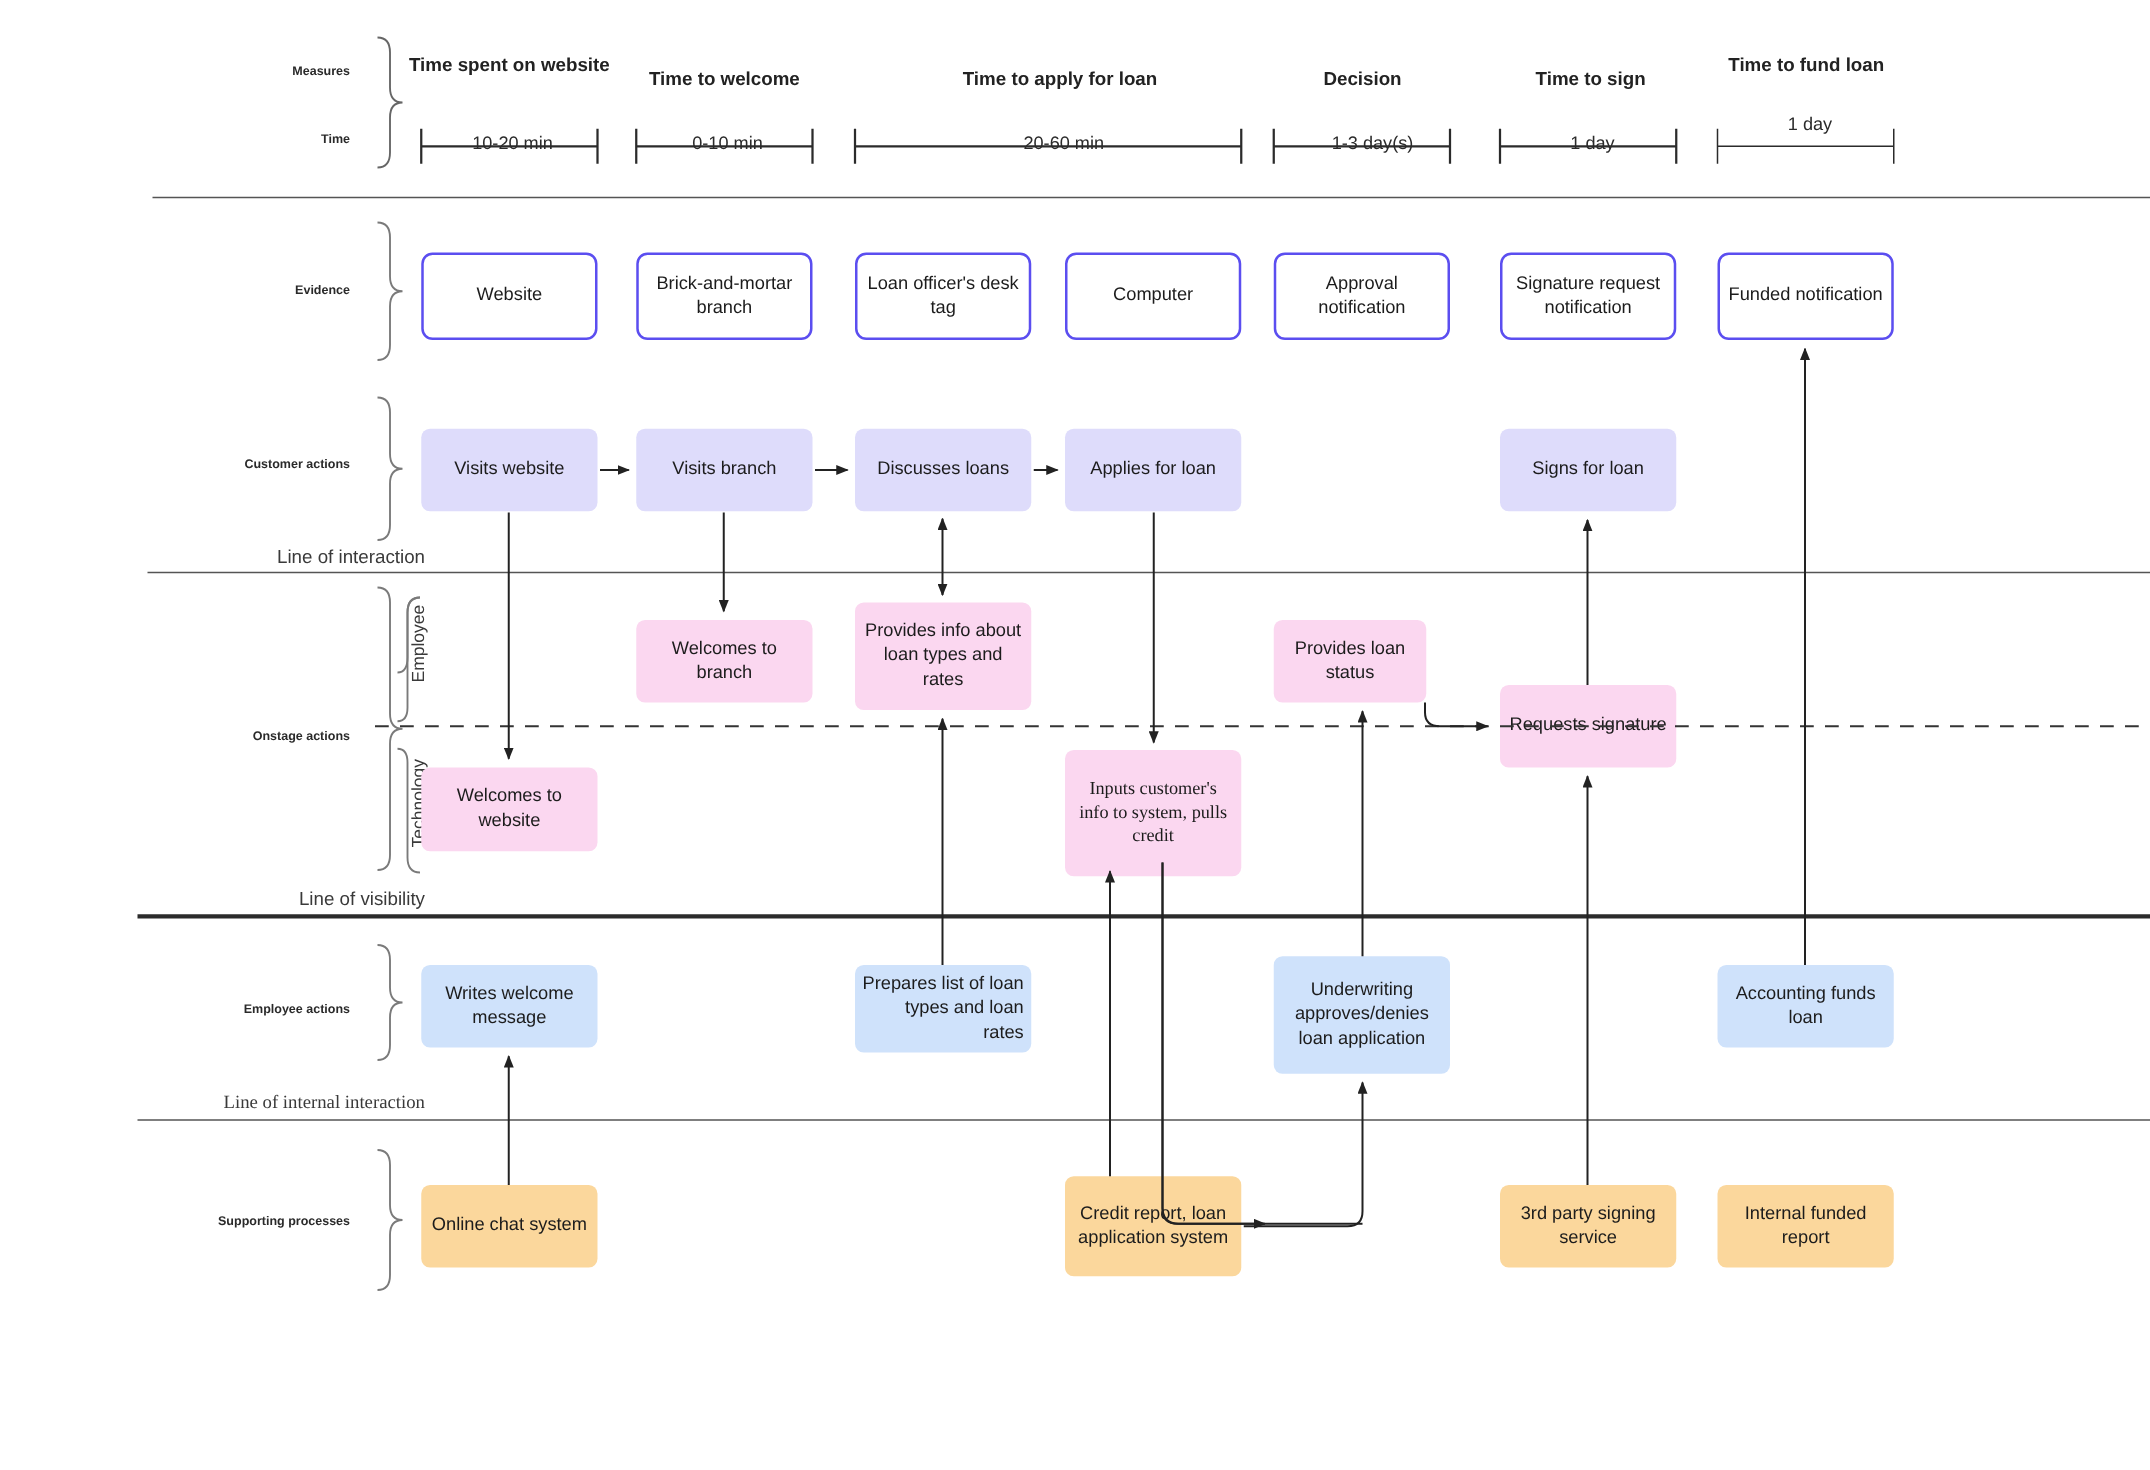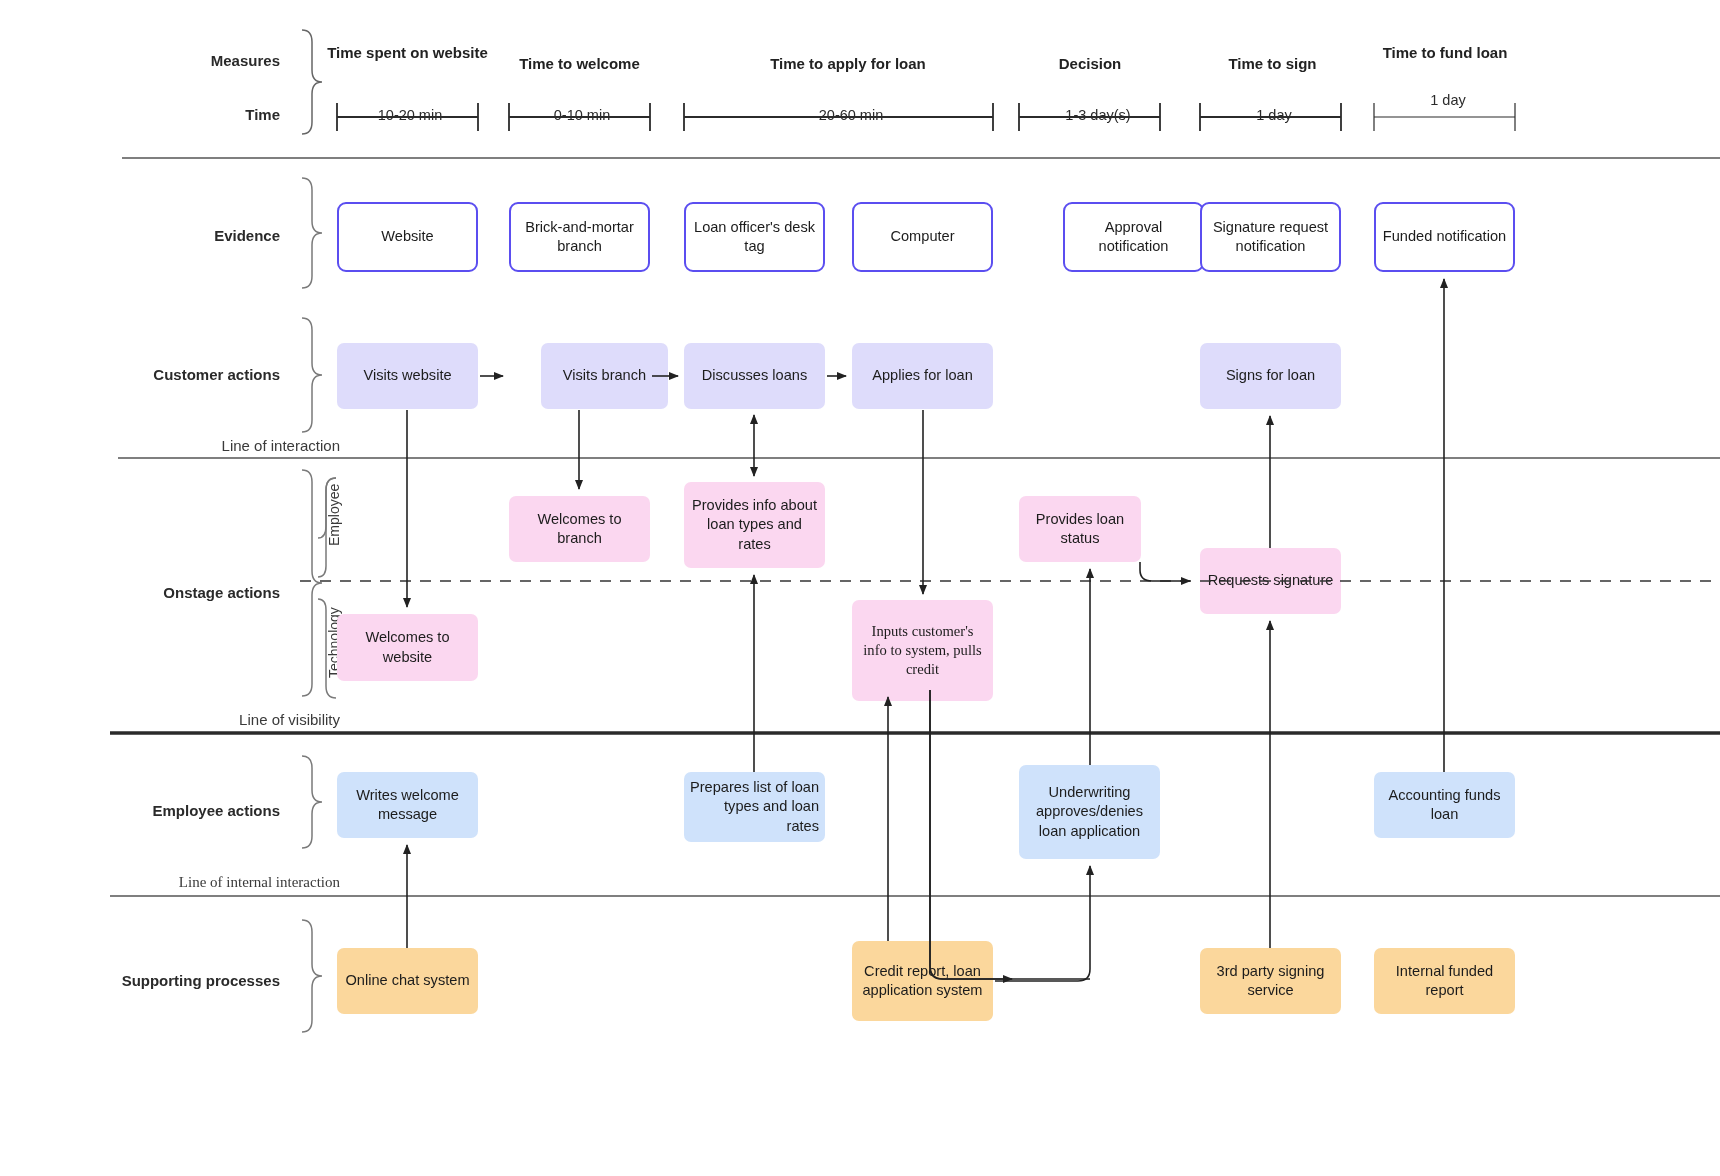--- a/index.html
+++ b/index.html
@@ -8,21 +8,21 @@
     font-family:"Liberation Sans","DejaVu Sans",sans-serif;
     color:#1f1f1f;
     position:relative;
     overflow:hidden;
   }
   #stage{position:absolute;left:0;top:0;width:1720px;height:1176px;}
 
   
   .rowlabel{
     position:absolute;
-    font-size:15px;font-weight:bold;color:#2a2a2a;
+    font-size:10px;font-weight:bold;color:#2a2a2a;
     text-align:right;white-space:nowrap;
   }
   .linelabel{
     position:absolute;
     font-size:15px;color:#3a3a3a;white-space:nowrap;text-align:right;
   }
   .sublabel{
     position:absolute;
     font-size:14px;color:#3a3a3a;white-space:nowrap;
     transform-origin:0 0;
@@ -90,26 +90,26 @@
   <div class="timelabel" style="left:520px;top:107px;width:118px;">0-10 min</div>
   <div class="timelabel" style="left:784px;top:107px;width:128px;">20-60 min</div>
   <div class="timelabel" style="left:1034px;top:107px;width:122px;">1-3 day(s)</div>
   <div class="timelabel" style="left:1212px;top:107px;width:118px;">1 day</div>
   <div class="timelabel" style="left:1386px;top:92px;width:118px;background:transparent;">1 day</div>
 
   <div class="box box-evidence" style="left:337px;top:202px;width:141px;height:70px;">Website</div>
   <div class="box box-evidence" style="left:509px;top:202px;width:141px;height:70px;">Brick-and-mortar branch</div>
   <div class="box box-evidence" style="left:684px;top:202px;width:141px;height:70px;">Loan officer's desk tag</div>
   <div class="box box-evidence" style="left:852px;top:202px;width:141px;height:70px;">Computer</div>
-  <div class="box box-evidence" style="left:1019px;top:202px;width:141px;height:70px;margin-left:44px;">Approval notification</div>
+  <div class="box box-evidence" style="left:1019px;top:202px;width:141px;height:70px;">Approval notification</div>
   <div class="box box-evidence" style="left:1200px;top:202px;width:141px;height:70px;">Signature request notification</div>
   <div class="box box-evidence" style="left:1374px;top:202px;width:141px;height:70px;">Funded notification</div>
 
   <div class="box box-customer" style="left:337px;top:343px;width:141px;height:66px;">Visits website</div>
-  <div class="box box-customer" style="left:509px;top:343px;width:127px;height:66px;margin-left:32px;">Visits branch</div>
+  <div class="box box-customer" style="left:509px;top:343px;width:141px;height:66px;">Visits branch</div>
   <div class="box box-customer" style="left:684px;top:343px;width:141px;height:66px;">Discusses loans</div>
   <div class="box box-customer" style="left:852px;top:343px;width:141px;height:66px;">Applies for loan</div>
   <div class="box box-customer" style="left:1200px;top:343px;width:141px;height:66px;">Signs for loan</div>
 
   <div class="box box-onstage" style="left:509px;top:496px;width:141px;height:66px;">Welcomes to branch</div>
   <div class="box box-onstage" style="left:684px;top:482px;width:141px;height:86px;">Provides info about loan types and rates</div>
   <div class="box box-onstage" style="left:1019px;top:496px;width:122px;height:66px;">Provides loan status</div>
   <div class="box box-onstage" style="left:1200px;top:548px;width:141px;height:66px;">Requests signature</div>
 
   <div class="box box-onstage" style="left:337px;top:614px;width:141px;height:67px;">Welcomes to website</div>

